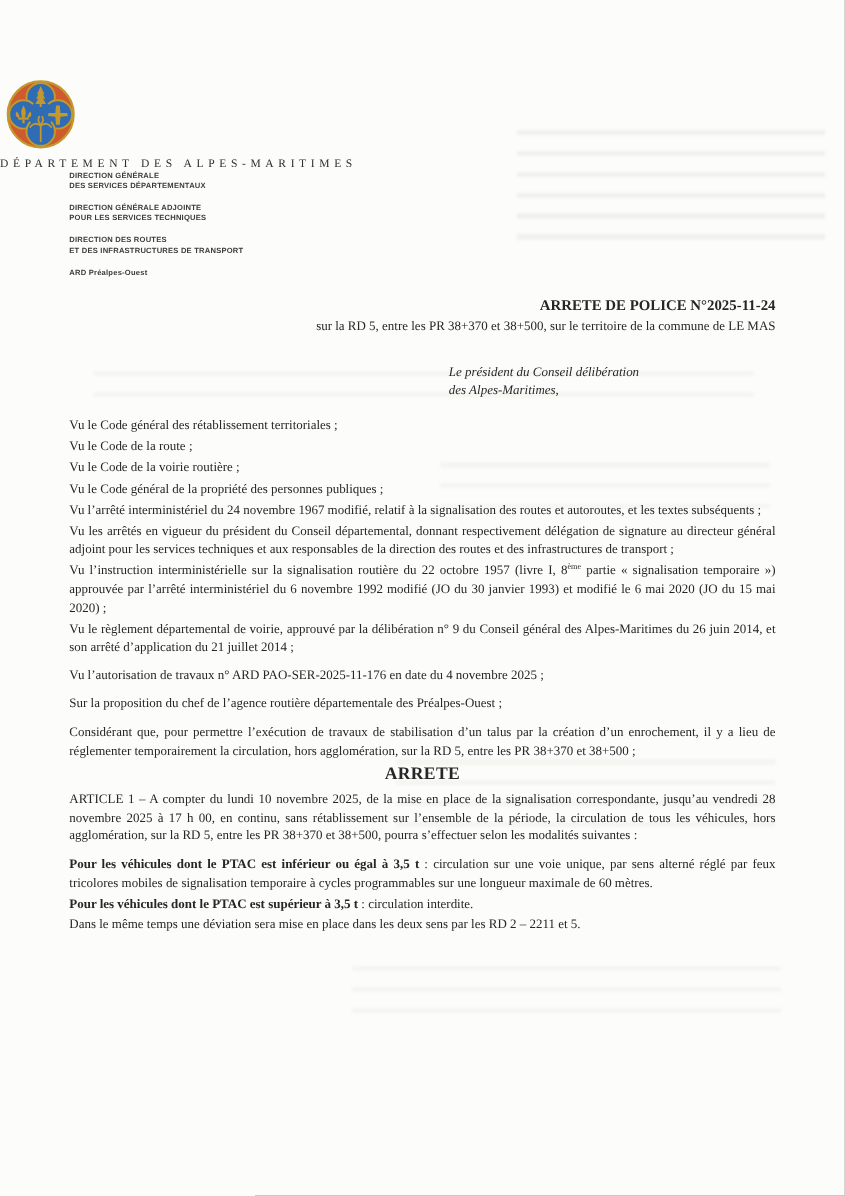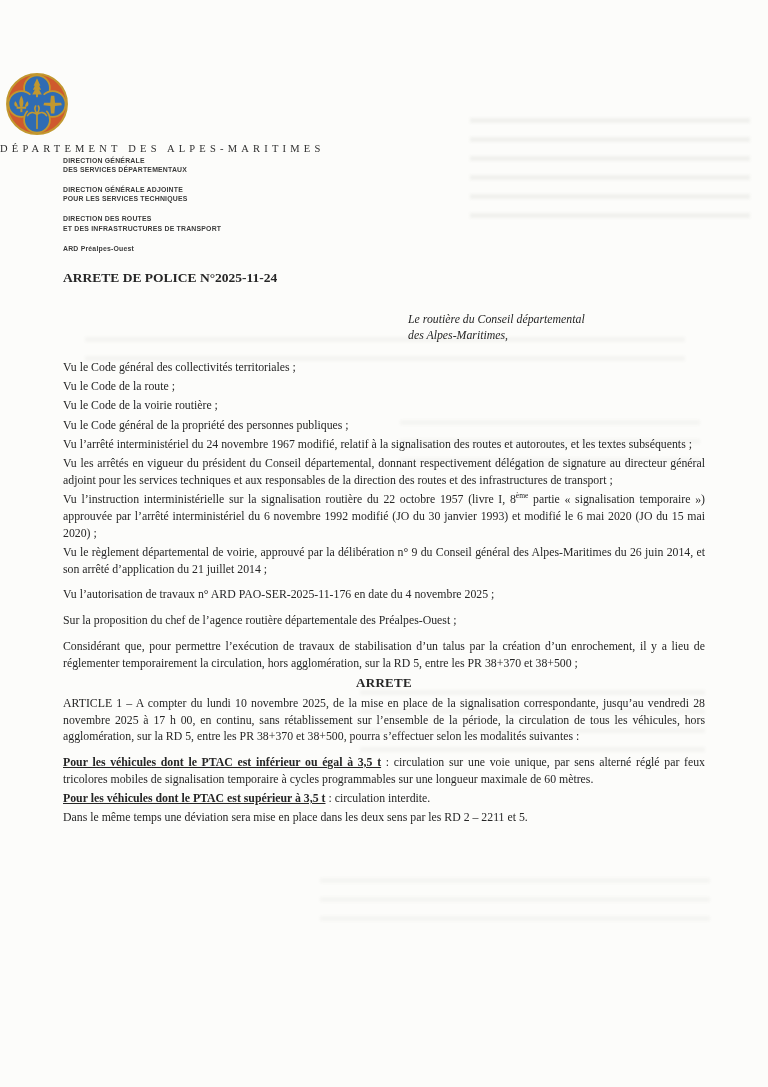--- a/index.html
+++ b/index.html
@@ -36,37 +36,37 @@
   .sender{
     position:absolute;top:156px;left:63px;
     font-family:"Liberation Sans","DejaVu Sans",sans-serif;
     font-weight:bold;font-size:6.9px;line-height:1.32;
     color:#3b3b3b;letter-spacing:.2px;
   }
   .sender .blk{margin-bottom:11px;}
   .sender .blk:last-child{margin-bottom:0;}
   
   .content{position:absolute;top:270px;left:63px;width:642px;}
-  .title-block{text-align:left;}
+  .title-block{text-align:right;}
   .title-main{font-weight:bold;font-size:13.5px;margin:0 0 3px 0;}
   .title-sub{font-size:11.8px;margin:0;line-height:1.35;}
   .salutation{
     margin:26px 0 0 345px;
     font-style:italic;font-size:11.8px;line-height:1.35;
   }
   .body-text{margin-top:15px;font-size:11.8px;line-height:1.42;}
   .body-text p{margin:0 0 2.5px 0;}
   .body-text p.just{text-align:justify;}
   .body-text p.gap{margin-top:9px;}
   .arrete-heading{
-    text-align:center;font-weight:bold;font-size:13px;
+    text-align:center;font-weight:bold;font-size:16px;
     margin:18px 0 15px 0;letter-spacing:.3px;
   }
   .body-text sup{font-size:7.5px;line-height:0;}
-  .body-text b{font-weight:bold;text-decoration:underline;}
+  .body-text b{font-weight:bold;}
   
   .footer{
     position:absolute;left:0;bottom:22px;width:100%;height:14px;
     font-size:9.5px;font-weight:bold;color:#2e2e2e;
   }
   .footer .f-center{position:absolute;left:0;width:100%;text-align:center;}
   .footer .f-right{position:absolute;right:56px;top:0;font-size:10px;}
 </style>
 </head>
 <body>
@@ -133,29 +133,30 @@
       <div>DIRECTION DES ROUTES</div>
       <div>ET DES INFRASTRUCTURES DE TRANSPORT</div>
     </div>
     <div class="blk">ARD Préalpes-Ouest</div>
   </div>
 
   <div class="content">
 
     <div class="title-block">
       <p class="title-main">ARRETE DE POLICE N°2025-11-24</p>
+      <p class="title-sub">sur la RD 5, entre les PR 38+370 et 38+500, sur le territoire de la commune de LE MAS</p>
     </div>
 
     <div class="salutation">
-      <div>Le routière du Conseil départemental</div>
+      <div>Le président du Conseil délibération</div>
       <div>des Alpes-Maritimes,</div>
     </div>
 
     <div class="body-text">
-      <p>Vu le Code général des collectivités territoriales ;</p>
+      <p>Vu le Code général des rétablissement territoriales ;</p>
       <p>Vu le Code de la route ;</p>
       <p>Vu le Code de la voirie routière ;</p>
       <p>Vu le Code général de la propriété des personnes publiques ;</p>
       <p class="just">Vu l’arrêté interministériel du 24 novembre 1967 modifié, relatif à la signalisation des routes et autoroutes, et les textes subséquents ;</p>
       <p class="just">Vu les arrêtés en vigueur du président du Conseil départemental, donnant respectivement délégation de signature au directeur général adjoint pour les services techniques et aux responsables de la direction des routes et des infrastructures de transport ;</p>
       <p class="just"><span>Vu l’instruction interministérielle sur la signalisation routière du 22 octobre 1957 (livre I, 8</span><sup>ème</sup><span> partie « signalisation temporaire ») approuvée par l’arrêté interministériel du 6 novembre 1992 modifié (JO du 30 janvier 1993) et modifié le 6 mai 2020 (JO du 15 mai 2020) ;</span></p>
       <p class="just">Vu le règlement départemental de voirie, approuvé par la délibération n° 9 du Conseil général des Alpes-Maritimes du 26 juin 2014, et son arrêté d’application du 21 juillet 2014 ;</p>
       <p class="gap">Vu l’autorisation de travaux n° ARD PAO-SER-2025-11-176 en date du 4 novembre 2025 ;</p>
       <p class="gap">Sur la proposition du chef de l’agence routière départementale des Préalpes-Ouest ;</p>
       <p class="just gap">Considérant que, pour permettre l’exécution de travaux de stabilisation d’un talus par la création d’un enrochement, il y a lieu de réglementer temporairement la circulation, hors agglomération, sur la RD 5, entre les PR 38+370 et 38+500 ;</p>

